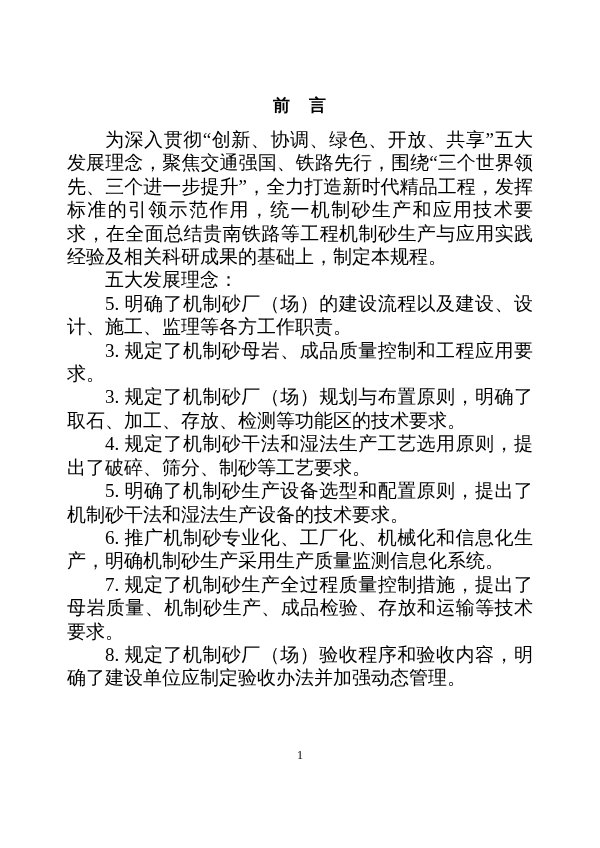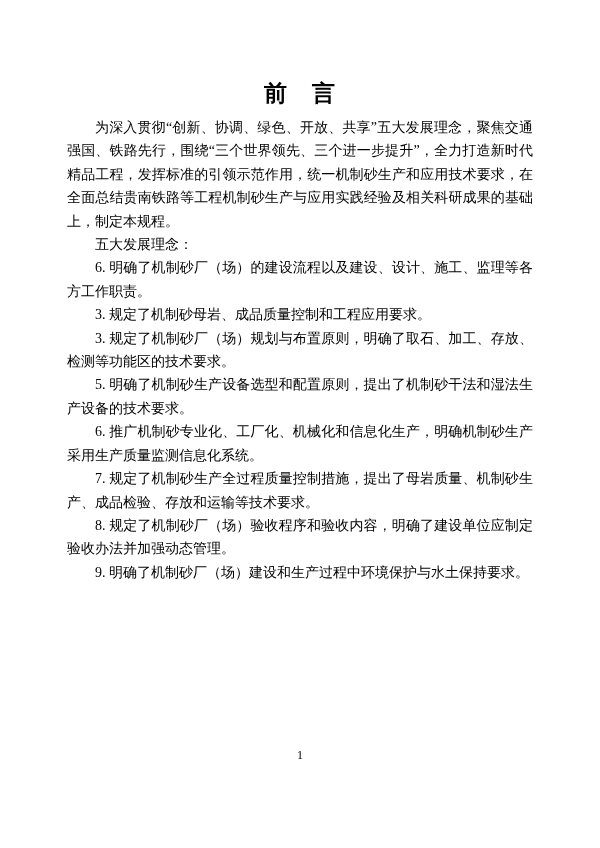--- a/index.html
+++ b/index.html
@@ -17,30 +17,30 @@
     overflow: hidden;
     box-sizing: border-box;
   }
   .content {
     position: absolute;
     left: 67px;
     top: 82px;
     width: 466px;
   }
   .doc-title {
-    margin: 0 0 10px 0;
+    margin: 12px 0 10px 0;
     text-align: center;
-    font-size: 23px;
+    font-size: 17px;
     line-height: 24px;
     font-weight: bold;
     letter-spacing: 1px;
   }
   .doc-body p {
     margin: 0;
-    font-size: 14px;
+    font-size: 19px;
     line-height: 23.4px;
     text-align: justify;
     text-indent: 2em;
     word-break: break-all;
     letter-spacing: 0;
   }
   .page-footer {
     position: absolute;
     left: 0;
     top: 748px;
@@ -53,24 +53,24 @@
 </style>
 </head>
 <body>
 
 <div class="page">
   <div class="content">
     <h1 class="doc-title">前　言</h1>
     <div class="doc-body">
       <p>为深入贯彻“创新、协调、绿色、开放、共享”五大发展理念，聚焦交通强国、铁路先行，围绕“三个世界领先、三个进一步提升”，全力打造新时代精品工程，发挥标准的引领示范作用，统一机制砂生产和应用技术要求，在全面总结贵南铁路等工程机制砂生产与应用实践经验及相关科研成果的基础上，制定本规程。</p>
       <p>五大发展理念：</p>
-      <p>6. 明确了机制砂厂（场）的建设流程以及建设、设计、施工、监理等各方工作职责。</p>
+      <p>5. 明确了机制砂厂（场）的建设流程以及建设、设计、施工、监理等各方工作职责。</p>
       <p>3. 规定了机制砂母岩、成品质量控制和工程应用要求。</p>
       <p>3. 规定了机制砂厂（场）规划与布置原则，明确了取石、加工、存放、检测等功能区的技术要求。</p>
+      <p>4. 规定了机制砂干法和湿法生产工艺选用原则，提出了破碎、筛分、制砂等工艺要求。</p>
       <p>5. 明确了机制砂生产设备选型和配置原则，提出了机制砂干法和湿法生产设备的技术要求。</p>
       <p>6. 推广机制砂专业化、工厂化、机械化和信息化生产，明确机制砂生产采用生产质量监测信息化系统。</p>
       <p>7. 规定了机制砂生产全过程质量控制措施，提出了母岩质量、机制砂生产、成品检验、存放和运输等技术要求。</p>
       <p>8. 规定了机制砂厂（场）验收程序和验收内容，明确了建设单位应制定验收办法并加强动态管理。</p>
-      <p>9. 明确了机制砂厂（场）建设和生产过程中环境保护与水土保持要求。</p>
     </div>
   </div>
   <div class="page-footer">1</div>
 </div>
 
 </body></html>

